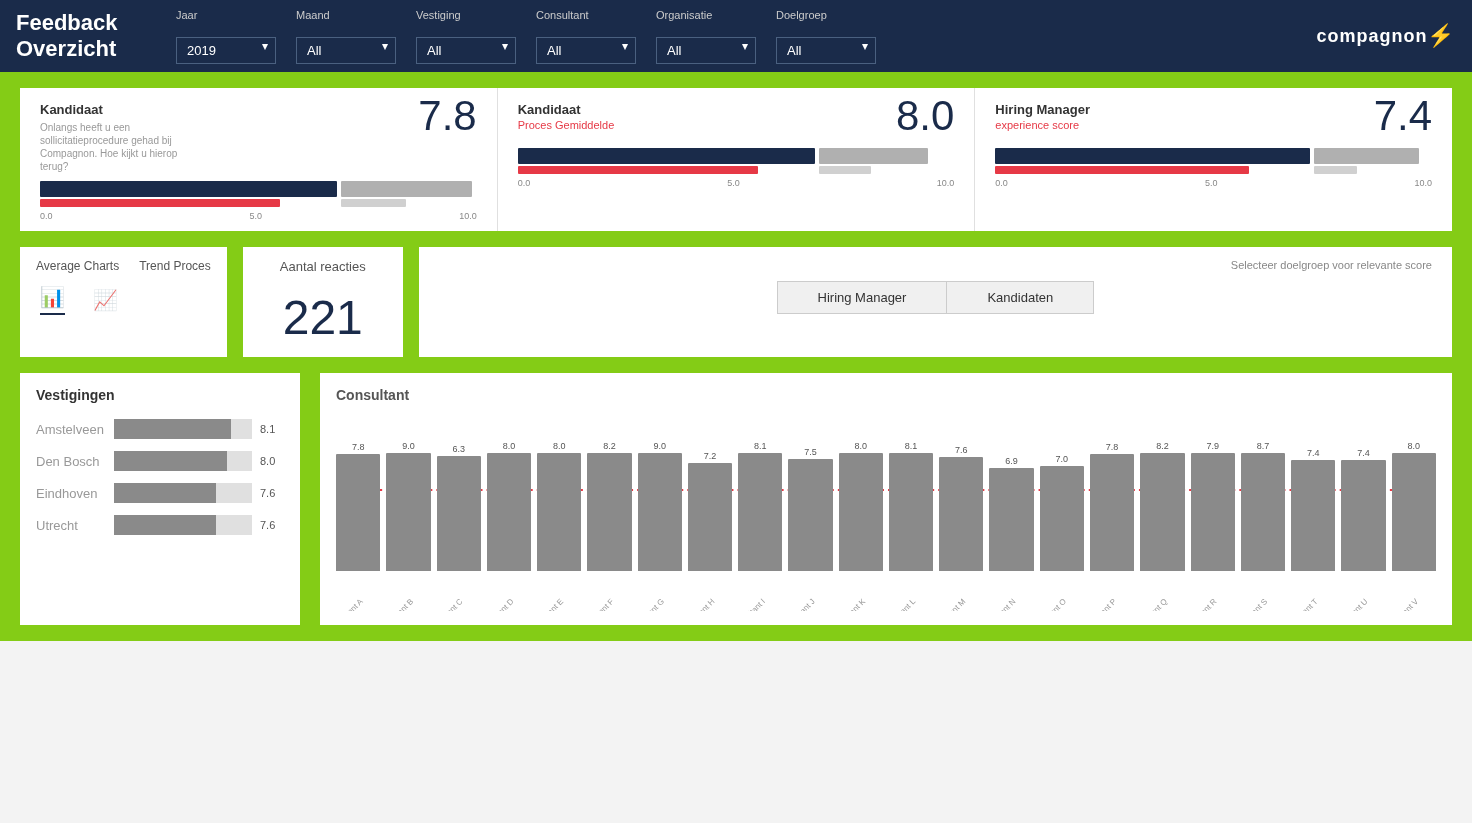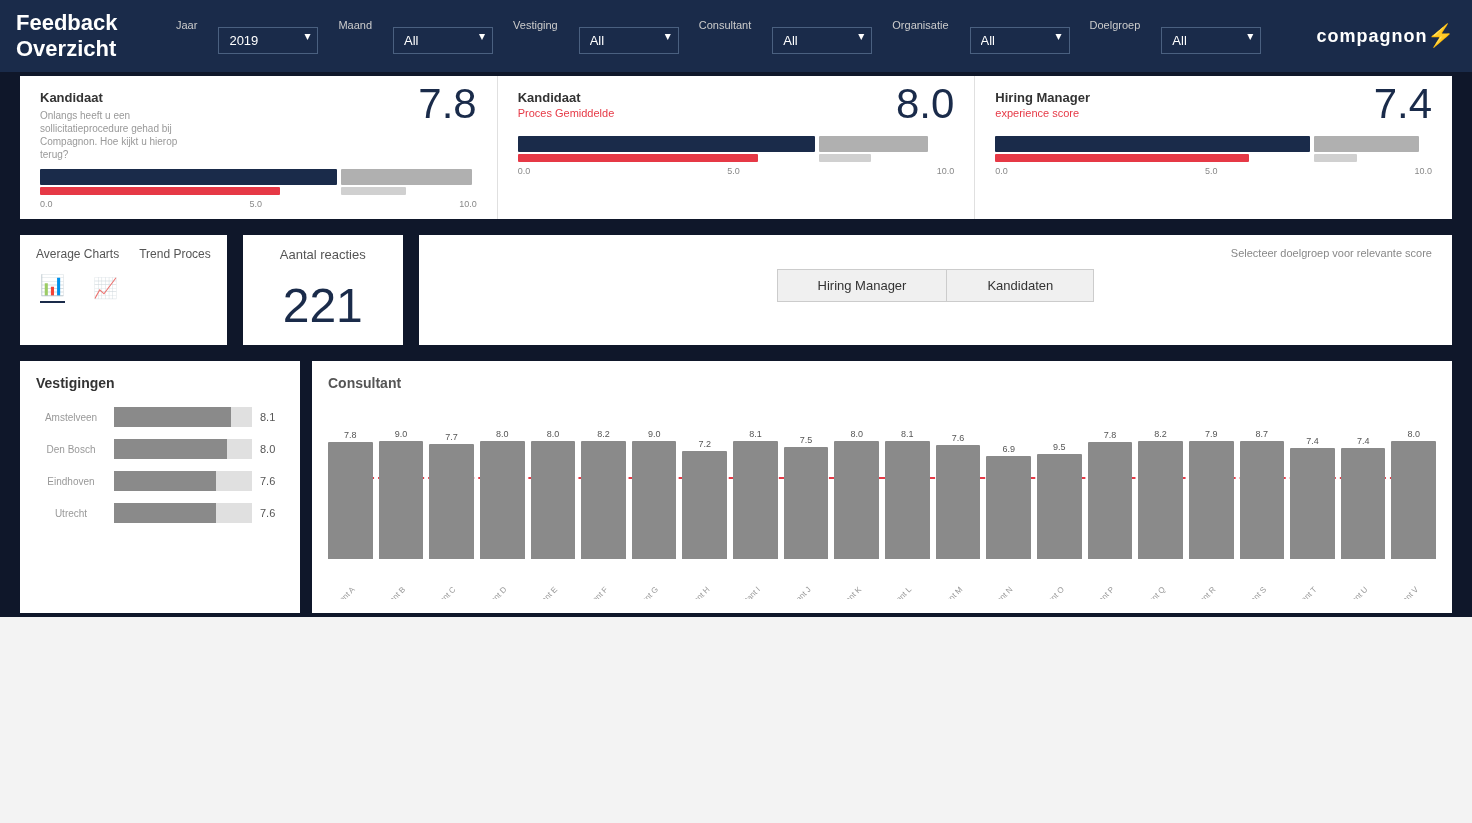--- a/index.html
+++ b/index.html
@@ -22,22 +22,22 @@
       min-width: 140px;
     }
     .filter-group {
       display: flex;
       align-items: center;
       gap: 20px;
       flex: 1;
     }
     .filter-item {
       display: flex;
-      flex-direction: row;
-      gap: 21px;
+      flex-direction: column;
+      gap: 8px;
     }
     .filter-label {
       font-size: 11px;
       color: #ccc;
     }
     .filter-select {
       background: #1a2b4a;
       border: 1px solid #4a6080;
       color: white;
       padding: 5px 28px 5px 10px;
@@ -73,22 +73,22 @@
       letter-spacing: 1px;
     }
     .brand-logo .logo-mark {
       color: #e63946;
       font-size: 22px;
       font-weight: 900;
     }
 
     
     .main {
-      padding: 4px 20px;
-      background: #0f172a;
+      padding: 16px 20px;
+      background: #84cc16;
     }
 
     
     .score-cards {
       display: flex;
       gap: 0;
       background: white;
       margin-bottom: 16px;
     }
     .score-card {
@@ -222,45 +222,45 @@
       background: #f0f0f0;
       font-size: 13px;
       cursor: pointer;
       color: #333;
     }
     .doelgroep-btn:first-child { border-right: none; }
 
     
     .bottom-row {
       display: flex;
-      gap: 12px;
+      gap: 20px;
     }
     .vestigingen-box {
       background: white;
       padding: 14px 16px;
       min-width: 280px;
       max-width: 300px;
     }
     .vestigingen-title {
       font-size: 14px;
       font-weight: 600;
       color: #333;
       margin-bottom: 16px;
     }
     .vestiging-row {
       display: flex;
       align-items: center;
       margin-bottom: 12px;
       gap: 8px;
     }
     .vestiging-label {
-      font-size: 10px;
+      font-size: 13px;
       color: #999;
       min-width: 70px;
-      text-align: center;
+      text-align: left;
     }
     .vestiging-bar-wrap {
       flex: 1;
       height: 20px;
       background: #e0e0e0;
     }
     .vestiging-bar {
       height: 100%;
       background: #8a8a8a;
     }
@@ -533,21 +533,21 @@
               <div class="c-bar-score">7.8</div>
               <div class="c-bar" style="height: 117px;"></div>
               <div class="c-bar-label">Consultant A</div>
             </div>
             <div class="c-bar-group">
               <div class="c-bar-score">9.0</div>
               <div class="c-bar" style="height: 135px;"></div>
               <div class="c-bar-label">Consultant B</div>
             </div>
             <div class="c-bar-group">
-              <div class="c-bar-score">7.7</div>
+              <div class="c-bar-score">6.3</div>
               <div class="c-bar" style="height: 115.5px;"></div>
               <div class="c-bar-label">Consultant C</div>
             </div>
             <div class="c-bar-group">
               <div class="c-bar-score">8.0</div>
               <div class="c-bar" style="height: 120px;"></div>
               <div class="c-bar-label">Consultant D</div>
             </div>
             <div class="c-bar-group">
               <div class="c-bar-score">8.0</div>
@@ -593,21 +593,21 @@
               <div class="c-bar-score">7.6</div>
               <div class="c-bar" style="height: 114px;"></div>
               <div class="c-bar-label">Consultant M</div>
             </div>
             <div class="c-bar-group">
               <div class="c-bar-score">6.9</div>
               <div class="c-bar" style="height: 103.5px;"></div>
               <div class="c-bar-label">Consultant N</div>
             </div>
             <div class="c-bar-group">
-              <div class="c-bar-score">9.5</div>
+              <div class="c-bar-score">7.0</div>
               <div class="c-bar" style="height: 105px;"></div>
               <div class="c-bar-label">Consultant O</div>
             </div>
             <div class="c-bar-group">
               <div class="c-bar-score">7.8</div>
               <div class="c-bar" style="height: 117px;"></div>
               <div class="c-bar-label">Consultant P</div>
             </div>
             <div class="c-bar-group">
               <div class="c-bar-score">8.2</div>

